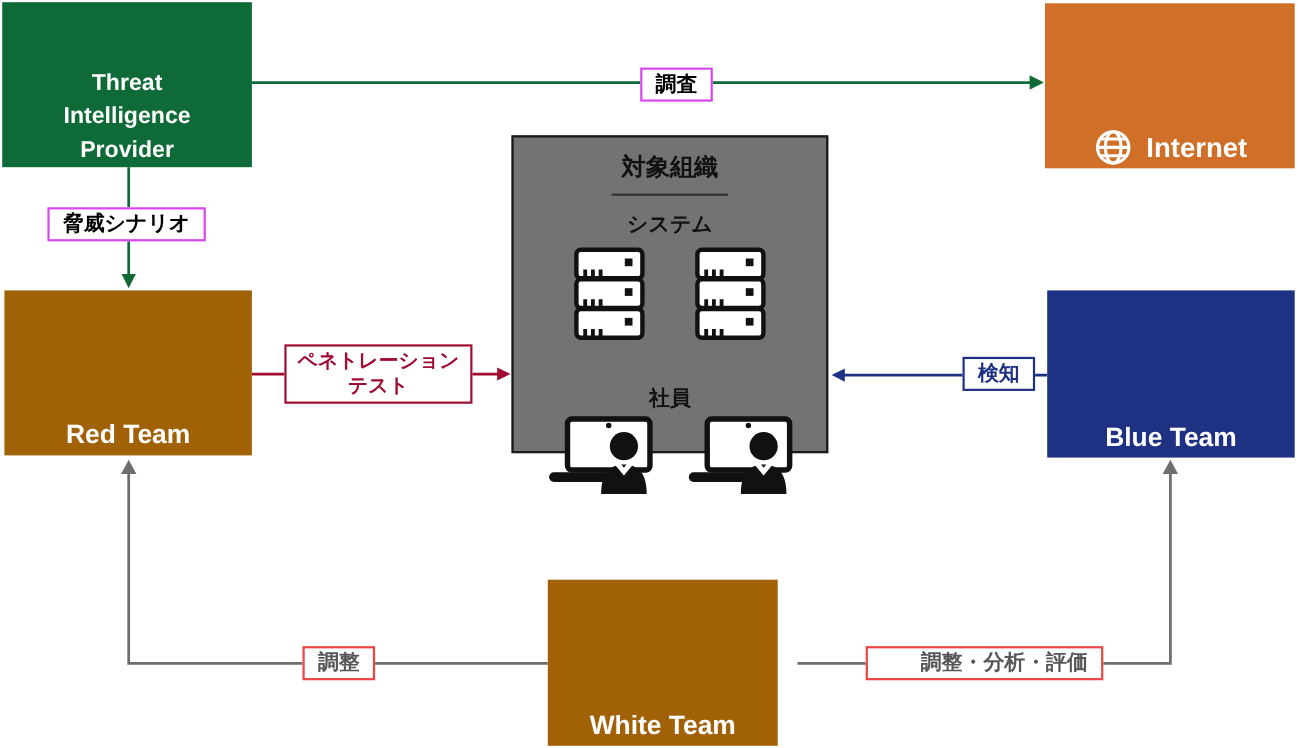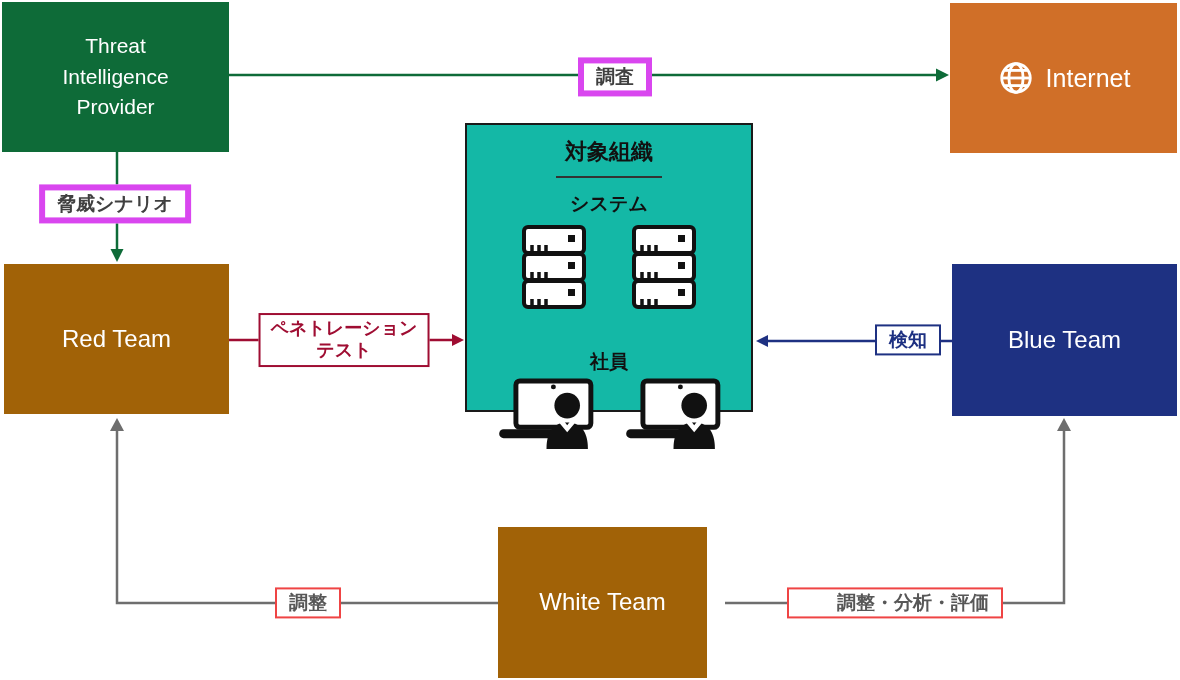--- a/index.html
+++ b/index.html
@@ -3,49 +3,49 @@
 <meta charset="utf-8">
 <style>
   html,body{margin:0;padding:0;background:#fff;}
   .canvas{
     position:relative;width:1180px;height:680px;background:#ffffff;overflow:hidden;
     font-family:"Liberation Sans", sans-serif;
   }
   svg.connectors{position:absolute;left:0;top:0;width:1180px;height:680px;}
 
   .node{
-    position:absolute;display:flex;align-items:center;justify-content:center;
-    color:#ffffff;font-weight:400;text-align:center;box-sizing:border-box;
+    position:absolute;display:flex;align-items:flex-end;justify-content:center;
+    color:#ffffff;font-weight:700;text-align:center;box-sizing:border-box;
   }
   .node-label{white-space:pre-line;line-height:1.45;}
   .tip  {left:2px;  top:2px;   width:227px;height:150px;background:#0E6B38;font-size:21px;}
   .inet {left:950px;top:3px;   width:227px;height:150px;background:#D06F28;font-size:25px;gap:11px;}
   .red  {left:4px;  top:264px; width:225px;height:150px;background:#a16207;font-size:24px;}
   .blue {left:952px;top:264px; width:225px;height:152px;background:#1E3182;font-size:24px;}
   .white{left:498px;top:527px; width:209px;height:151px;background:#a16207;font-size:24px;}
 
   .target{
     position:absolute;left:465px;top:123px;width:288px;height:289px;
-    background:#14b8a6;border:2px solid #1a1a1a;box-sizing:border-box;
+    background:#737373;border:2px solid #1a1a1a;box-sizing:border-box;
     display:flex;flex-direction:column;align-items:center;color:#111;
   }
   .target-title{margin-top:12px;font-size:22px;font-weight:700;}
   .target-underline{width:106px;border-bottom:2px solid #333;margin-top:9px;}
   .section-label{font-weight:700;font-size:19px;}
   .sys-label{margin-top:13px;}
   .emp-label{margin-top:38px;}
   .server-row{display:flex;gap:44px;margin-top:7px;}
   .laptop-row{display:flex;gap:24px;margin-top:3px;}
 
   .edge-label{
     position:absolute;transform:translate(-50%,-50%);
     background:#ffffff;font-weight:700;text-align:center;
     white-space:pre-line;line-height:1.22;padding:2px 12px;font-size:19px;
   }
-  .lbl-green  {color:#404040;border:6px solid #d946ef;}
+  .lbl-green  {color:#000000;border:2px solid #d946ef;}
   .lbl-crimson{color:#9F0D32;border:2px solid #9F0D32;font-size:18px;padding:3px 10px;}
   .lbl-navy   {color:#1E3182;border:2px solid #1E3182;}
   .lbl-gray   {color:#575757;border:2px solid #ef4444;}
 </style>
 </head>
 <body>
 
 <div class="canvas">
 
   <svg class="connectors" xmlns="http://www.w3.org/2000/svg">

